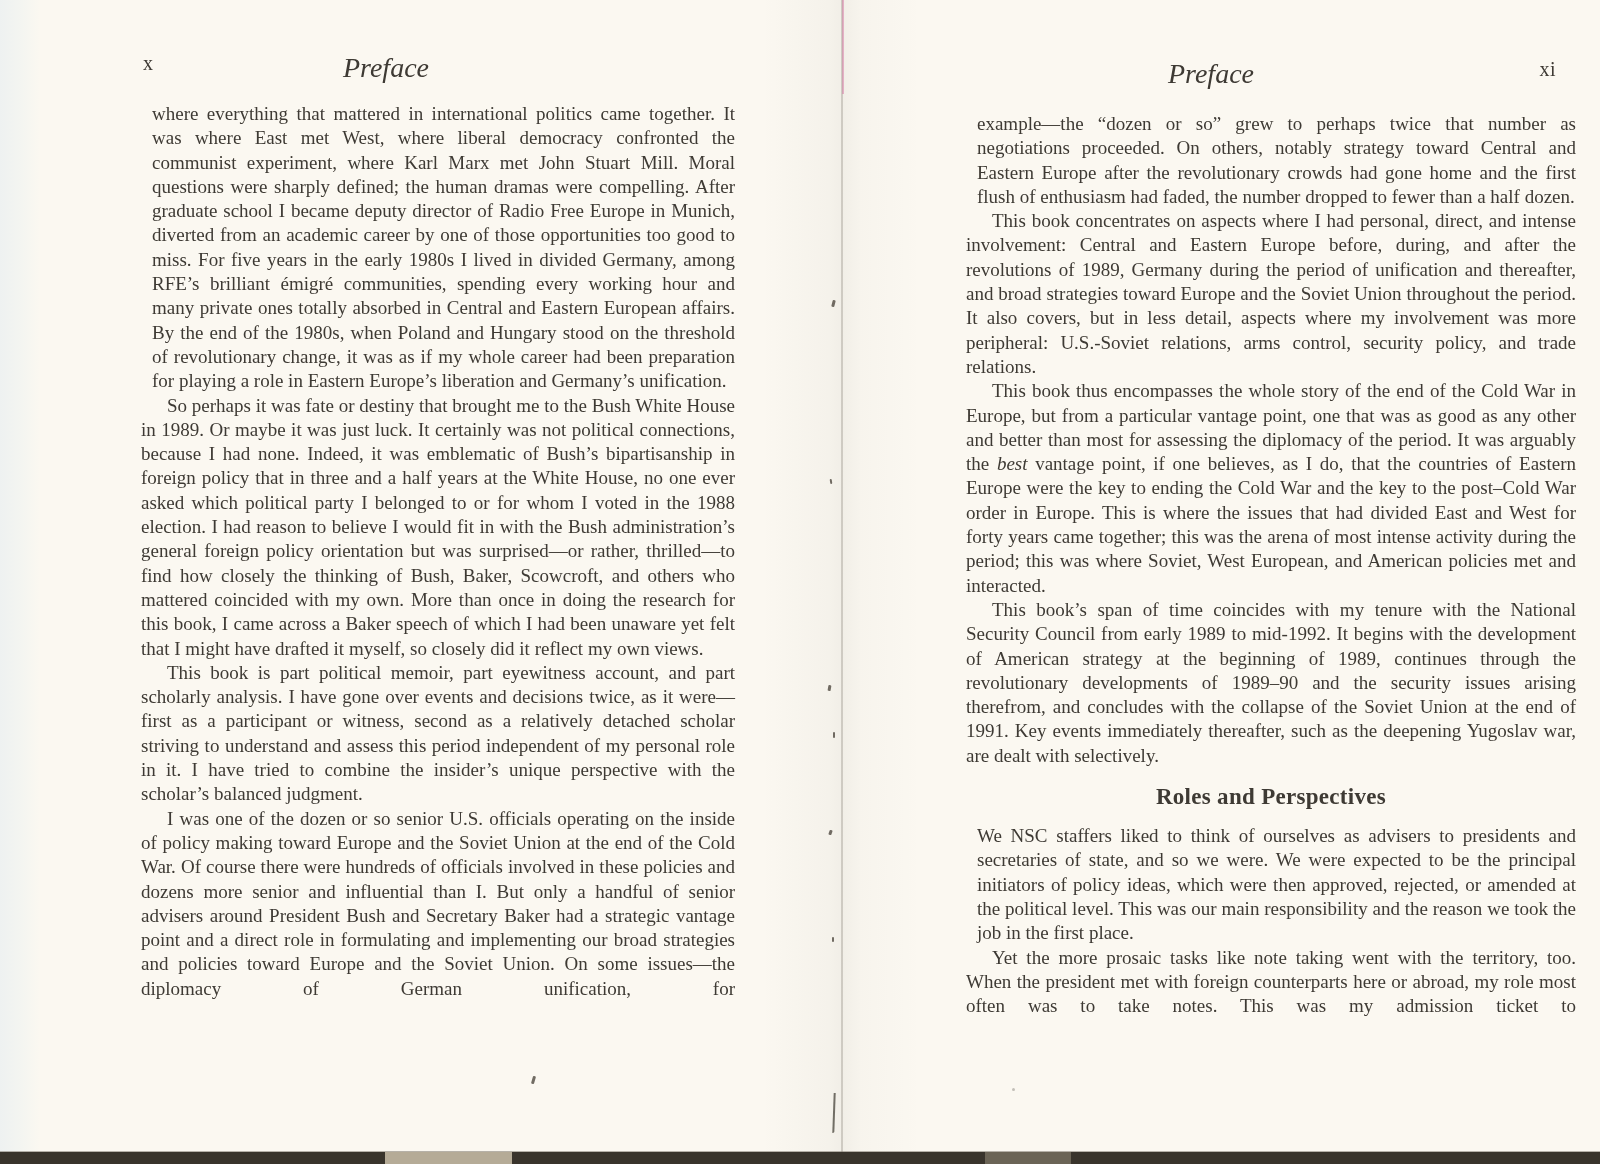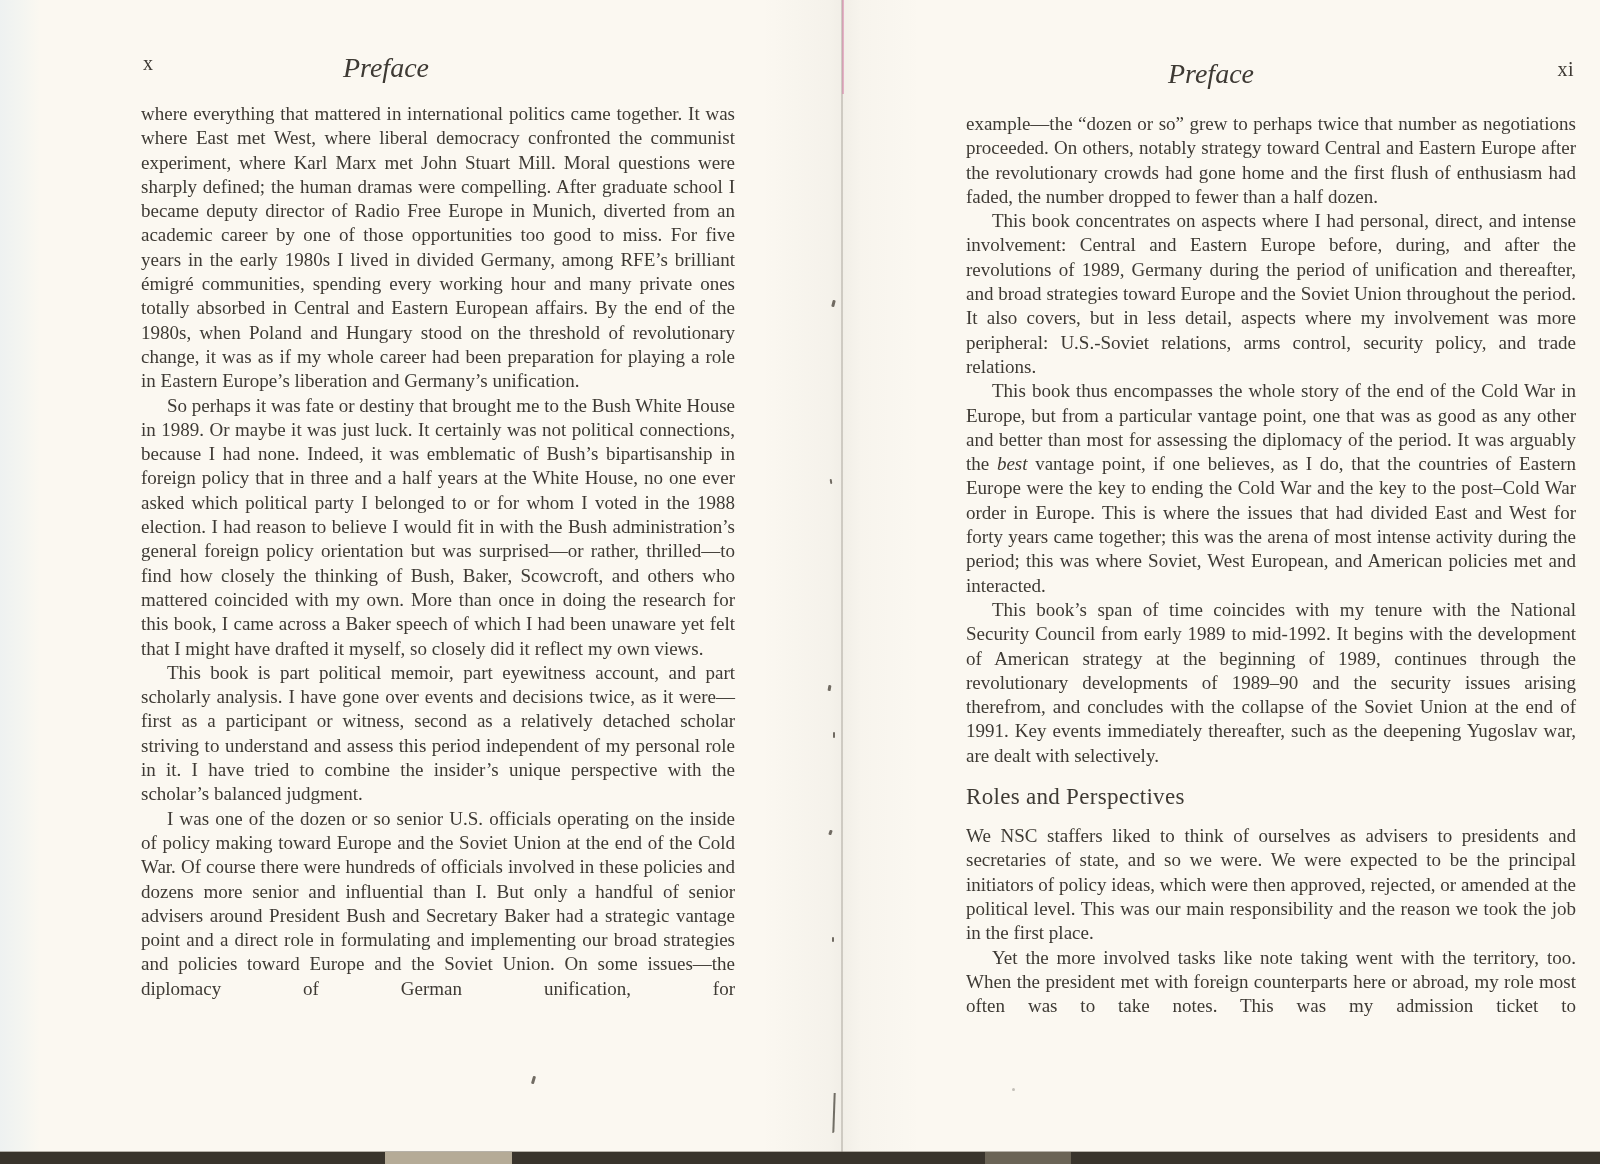--- a/index.html
+++ b/index.html
@@ -60,36 +60,36 @@
   .folio { font-size: 20px; letter-spacing: .5px; }
   .running-head { font-style: italic; font-size: 28px; }
 
   .page.left  { left: 141px; top: 52px; width: 594px; }
   .page.left  .page-header { height: 50px; }
   .page.left  .folio { position: absolute; left: 2px; top: 0; }
   .page.left  .running-head { position: absolute; left: 0; right: 104px; top: 0; text-align: center; }
 
   .page.right { left: 966px; top: 58px; width: 610px; }
   .page.right .page-header { height: 54px; }
-  .page.right .folio { position: absolute; right: 2px; top: 0; }
+  .page.right .folio { position: absolute; right: 20px; top: 0; }
   .page.right .running-head { position: absolute; left: 0; right: 120px; top: 0; text-align: center; }
 
   .page-body {
     font-size: 19px;
     line-height: 24.3px;
     text-align: justify;
   }
   .page-body p { margin: 0; text-indent: 26px; }
-  .page-body p.no-indent { text-indent: 0; }
+  .page-body p.no-indent { text-indent: 0; margin-left: 11px; }
   .page-body p.cont-end { text-align-last: justify; }
 
   .section-heading {
     font-size: 23px;
-    font-weight: normal;
-    text-align: left;
+    font-weight: bold;
+    text-align: center;
     margin: 15px 0 13px 0;
     line-height: 28px;
     letter-spacing: .3px;
   }
   em { }
 
   
   .bottom-bar {
     position: absolute; left: 0; top: 1152px; width: 1600px; height: 12px;
     background: #39342c;
@@ -138,21 +138,21 @@
       <span class="running-head">Preface</span>
       <span class="folio">xi</span>
     </div>
     <div class="page-body">
       <p class="no-indent">example—the “dozen or so” grew to perhaps twice that number as negotiations proceeded. On others, notably strategy toward Central and Eastern Europe after the revolutionary crowds had gone home and the first flush of enthusiasm had faded, the number dropped to fewer than a half dozen.</p>
       <p>This book concentrates on aspects where I had personal, direct, and intense involvement: Central and Eastern Europe before, during, and after the revolutions of 1989, Germany during the period of unification and thereafter, and broad strategies toward Europe and the Soviet Union throughout the period. It also covers, but in less detail, aspects where my involvement was more peripheral: U.S.-Soviet relations, arms control, security policy, and trade relations.</p>
       <p><span>This book thus encompasses the whole story of the end of the Cold War in Europe, but from a particular vantage point, one that was as good as any other and better than most for assessing the diplomacy of the period. It was arguably the </span><em>best</em><span> vantage point, if one believes, as I do, that the countries of Eastern Europe were the key to ending the Cold War and the key to the post–Cold War order in Europe. This is where the issues that had divided East and West for forty years came together; this was the arena of most intense activity during the period; this was where Soviet, West European, and American policies met and interacted.</span></p>
       <p>This book’s span of time coincides with my tenure with the National Security Council from early 1989 to mid-1992. It begins with the development of American strategy at the beginning of 1989, continues through the revolutionary developments of 1989–90 and the security issues arising therefrom, and concludes with the collapse of the Soviet Union at the end of 1991. Key events immediately thereafter, such as the deepening Yugoslav war, are dealt with selectively.</p>
       <h2 class="section-heading">Roles and Perspectives</h2>
       <p class="no-indent">We NSC staffers liked to think of ourselves as advisers to presidents and secretaries of state, and so we were. We were expected to be the principal initiators of policy ideas, which were then approved, rejected, or amended at the political level. This was our main responsibility and the reason we took the job in the first place.</p>
-      <p class="cont-end">Yet the more involved tasks like note taking went with the territory, too. When the president met with foreign counterparts here or abroad, my role most often was to take notes. This was my admission ticket to</p>
+      <p class="cont-end">Yet the more prosaic tasks like note taking went with the territory, too. When the president met with foreign counterparts here or abroad, my role most often was to take notes. This was my admission ticket to</p>
     </div>
   </section>
 
   <div class="bottom-bar">
     <div class="seg beige"></div>
     <div class="seg olive"></div>
   </div>
 
 </div>
 

